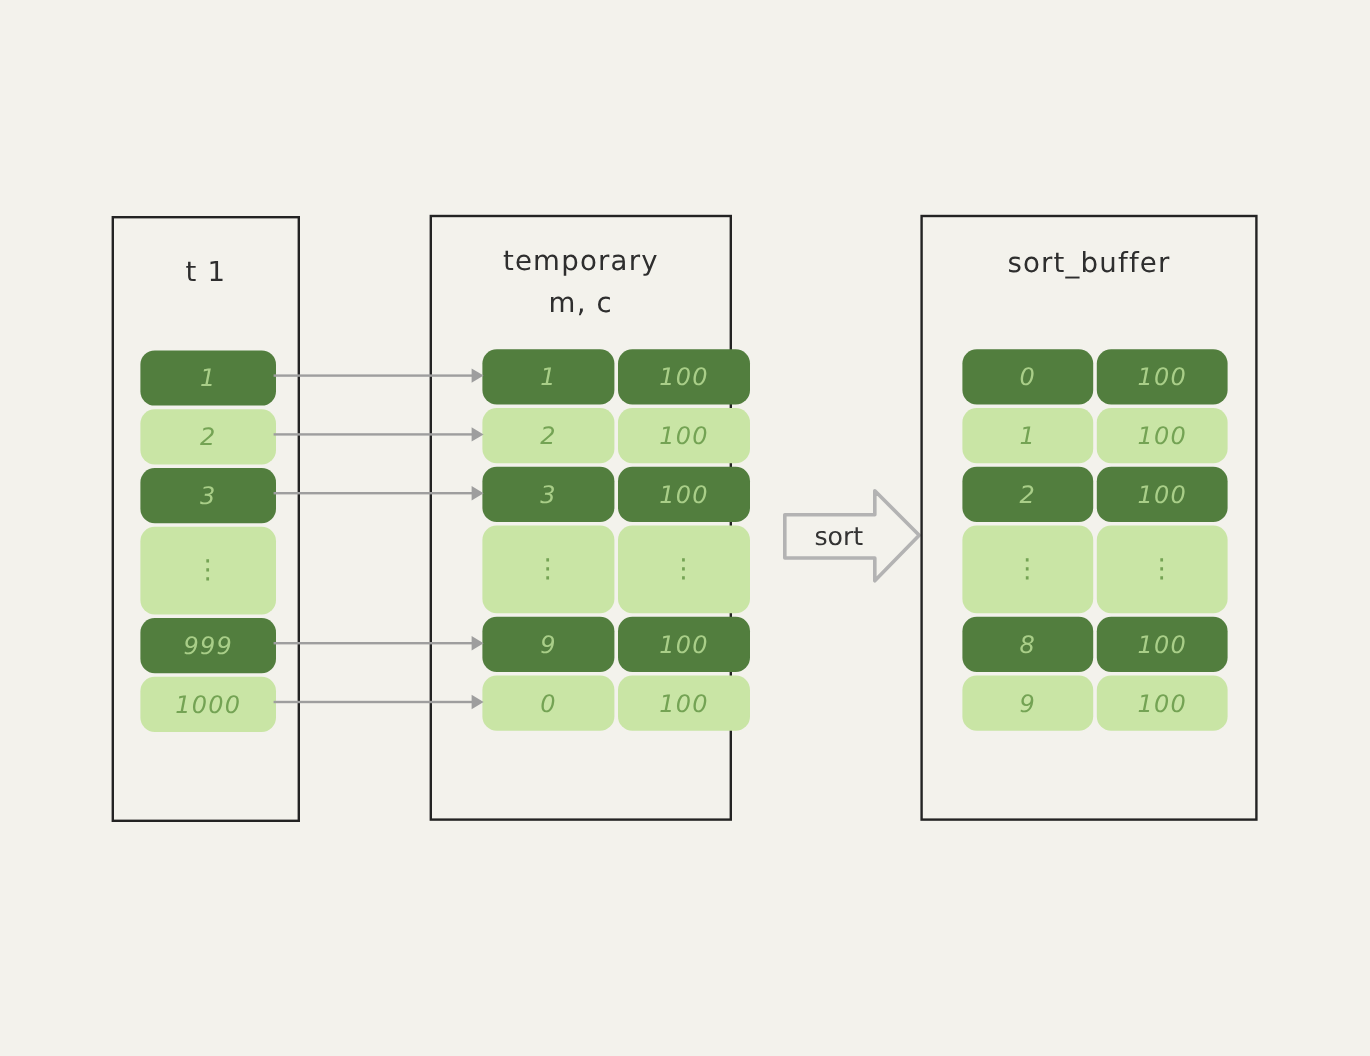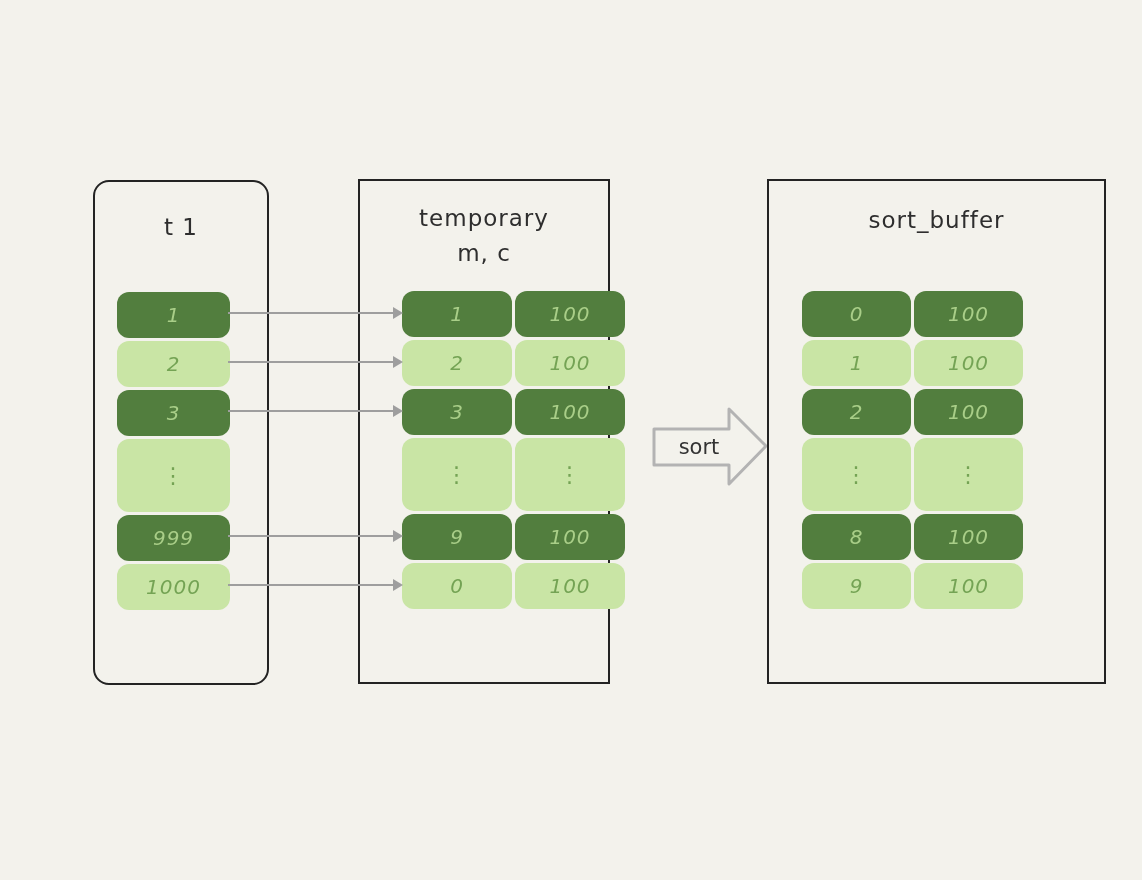--- a/index.html
+++ b/index.html
@@ -10,23 +10,23 @@
     background: #f3f2ec;
     font-family: "DejaVu Sans", sans-serif;
     overflow: hidden;
   }
   .box {
     position: absolute;
     border: 2px solid #232323;
     background: transparent;
     box-sizing: border-box;
   }
-  #box-t1   { left: 93px;  top: 180px; width: 176px; height: 505px; border-radius: 16px; }
+  #box-t1   { left: 93px;  top: 180px; width: 157px; height: 505px; }
   #box-temp { left: 358px; top: 179px; width: 252px; height: 505px; }
-  #box-sort { left: 767px; top: 179px; width: 339px; height: 505px; }
+  #box-sort { left: 767px; top: 179px; width: 281px; height: 505px; }
 
   .box-title {
     position: absolute;
     left: 0; right: 0;
     text-align: center;
     color: #2e2e2e;
     font-size: 23px;
     letter-spacing: 1px;
     line-height: 1.5;
   }

